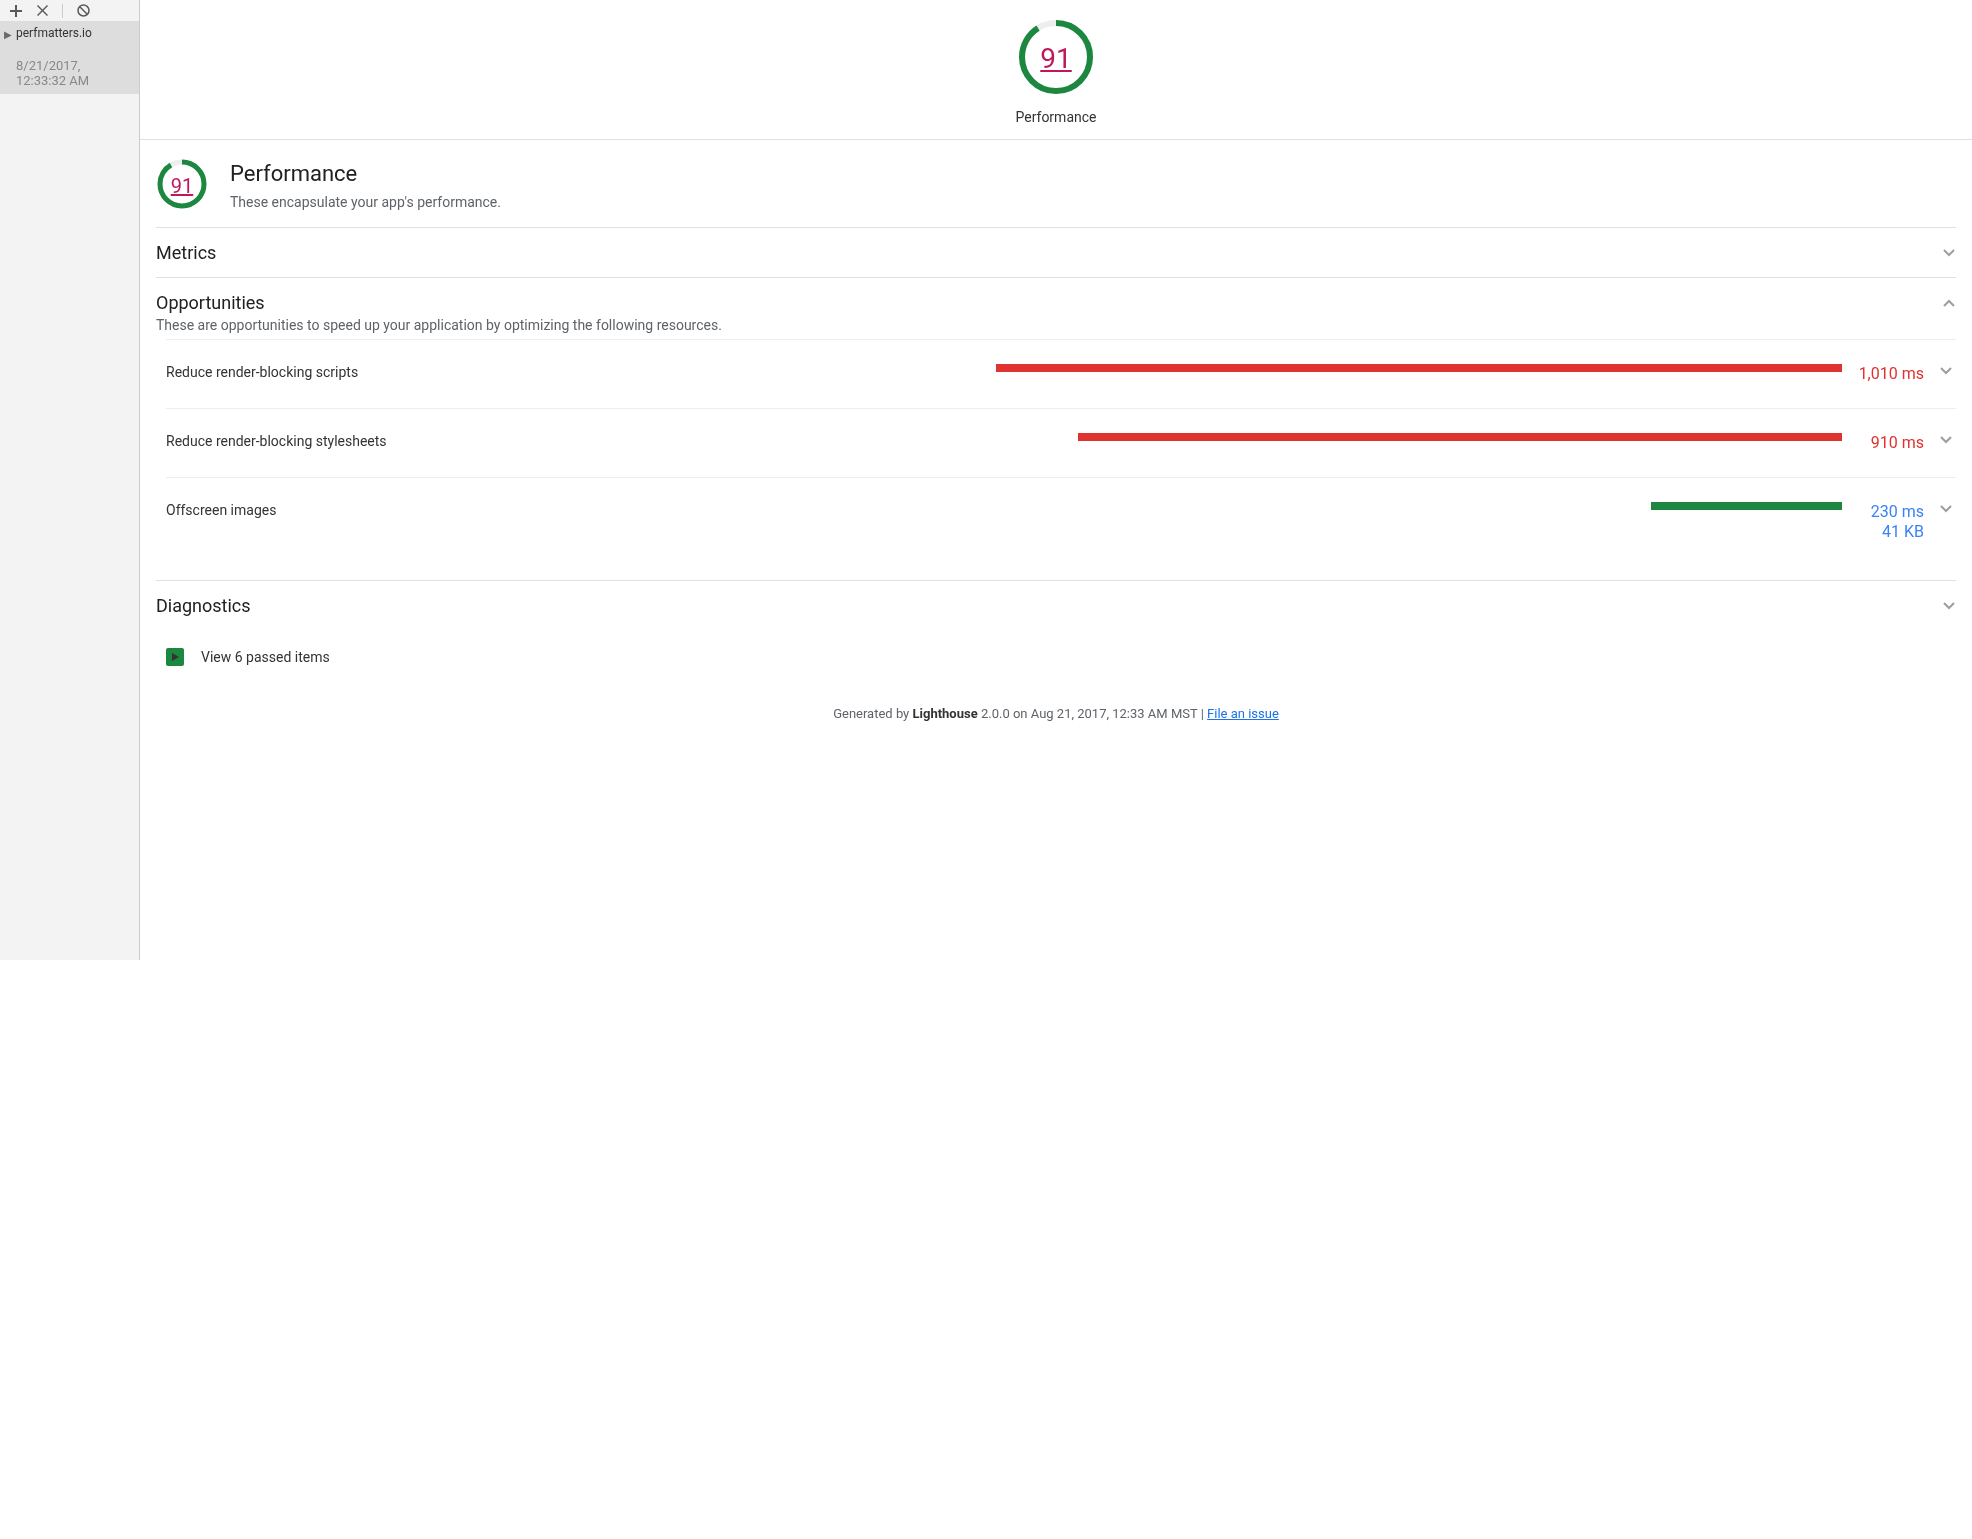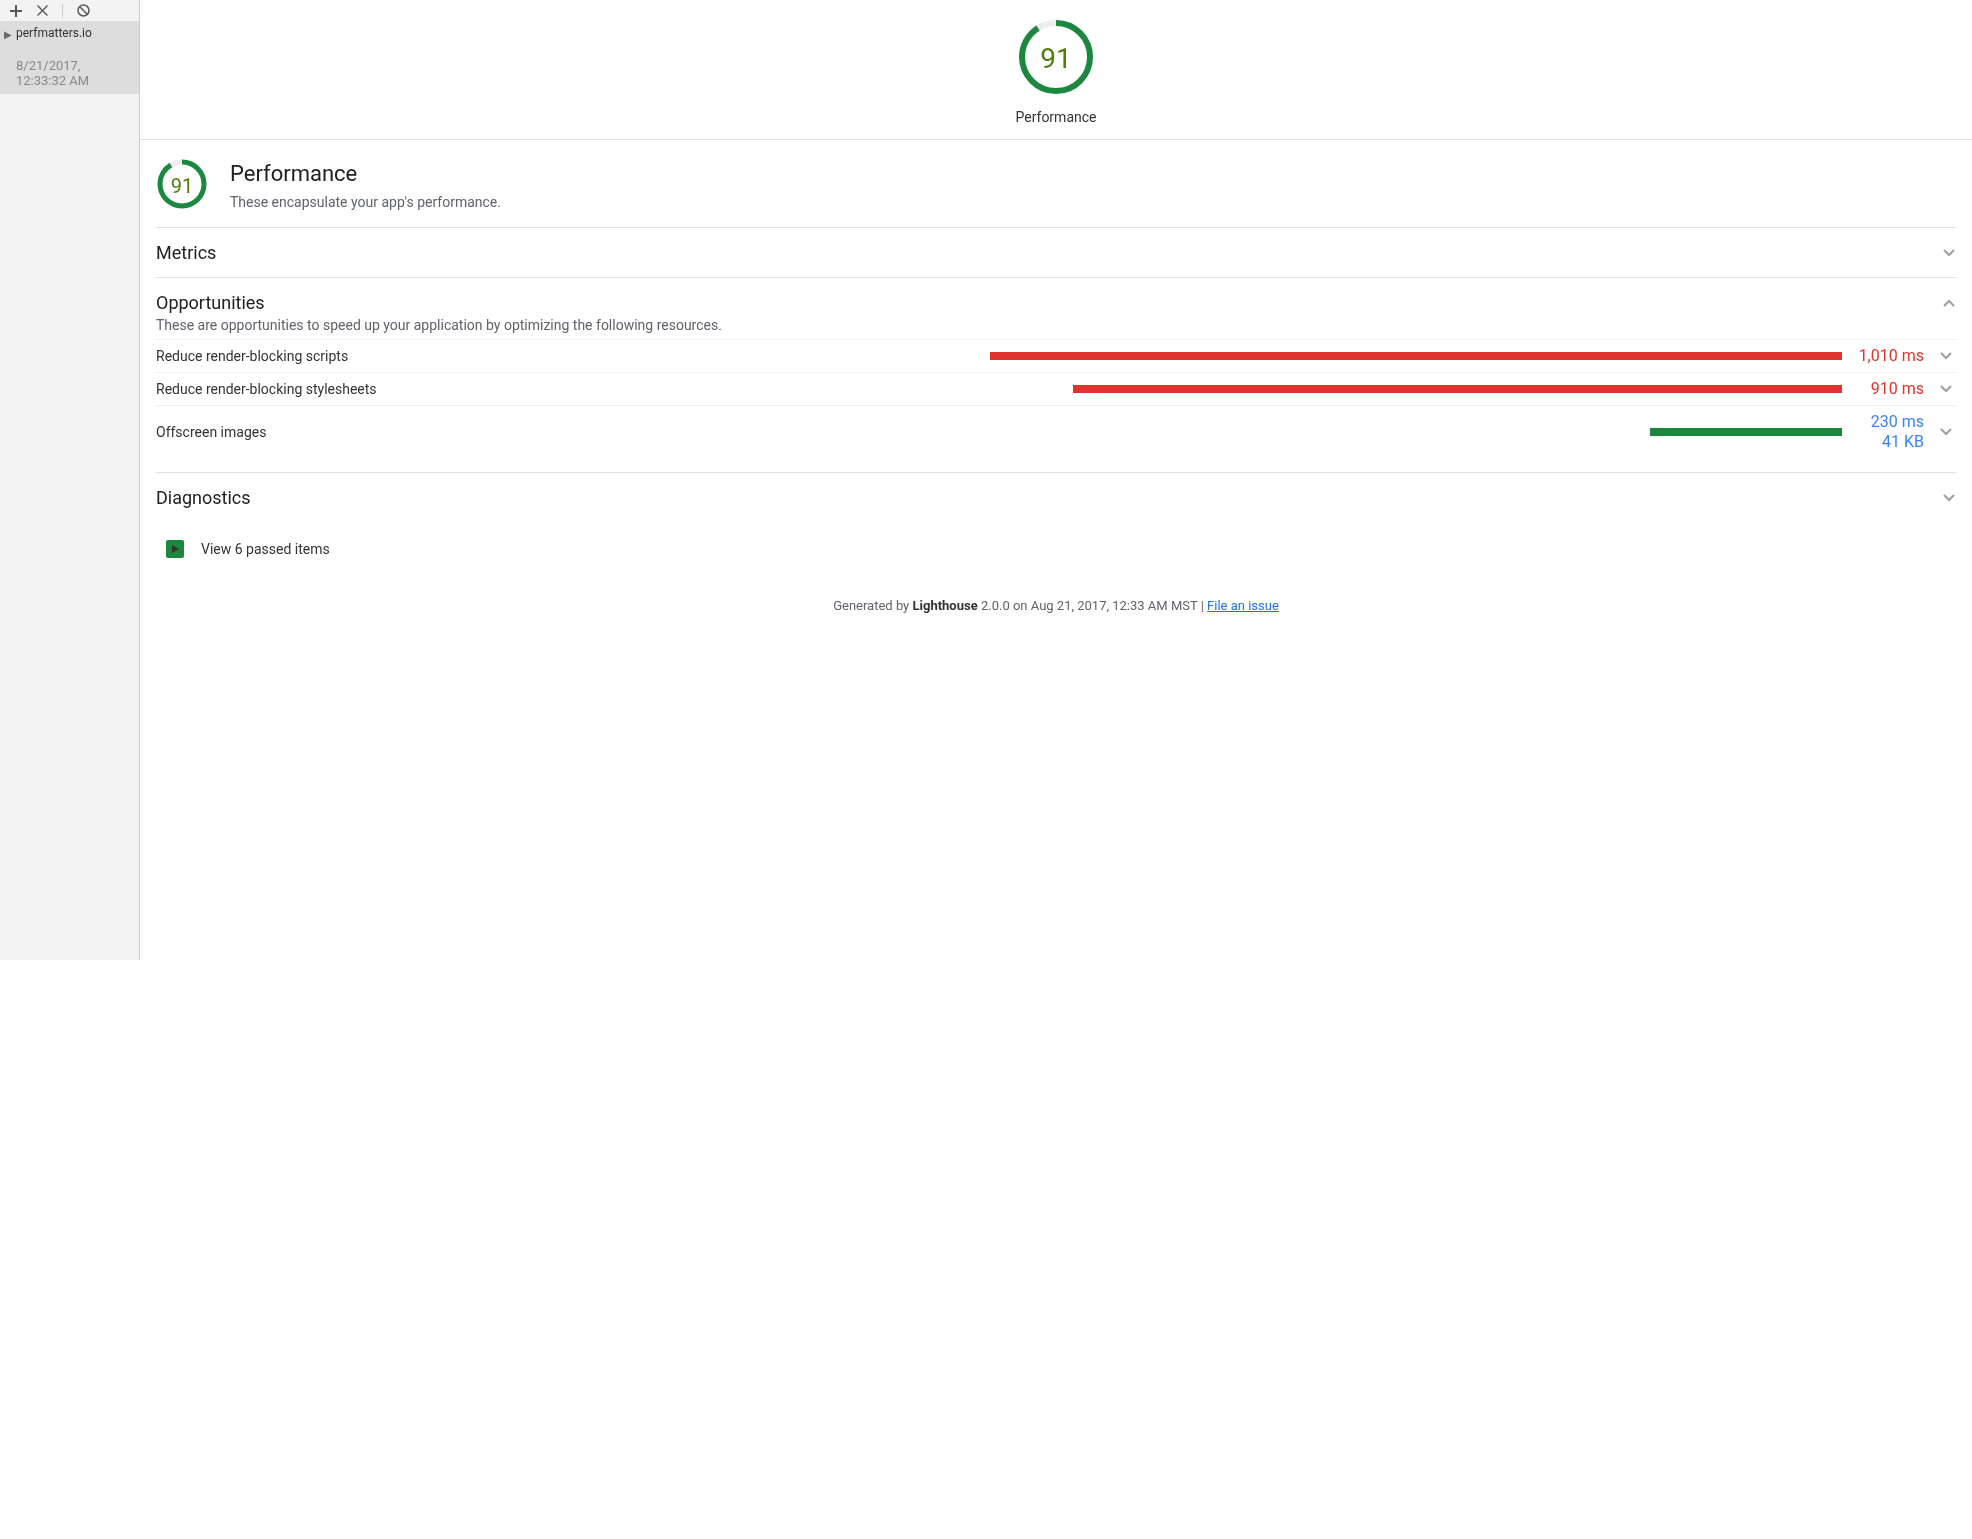--- a/index.html
+++ b/index.html
@@ -52,21 +52,21 @@
     display: flex; flex-direction: column; align-items: center;
     padding: 18px 0 14px;
     border-bottom: 1px solid #e0e0e0;
   }
   .gauge {
     position: relative;
   }
   .gauge-label {
     position: absolute; inset: 0;
     display: flex; align-items: center; justify-content: center;
-    font-size: 28px; color: #4d7c0f;
+    font-size: 28px; color: #be185d; text-decoration: underline;
   }
   .gauge-caption { margin-top: 10px; font-size: 14px; color: #333; }
 
   .content { padding: 0 16px; }
   .category {
     display: flex; align-items: center; gap: 22px;
     padding: 18px 0 14px;
     border-bottom: 1px solid #e0e0e0;
   }
   .category .gauge-sm .gauge-label { font-size: 20px; }
@@ -80,25 +80,25 @@
   .section-head {
     display: flex; align-items: center; justify-content: space-between;
     cursor: pointer;
   }
   .section-head h3 { font-size: 18px; font-weight: 400; }
   .section-desc { font-size: 14px; color: #5f6368; margin-top: 4px; }
   .chev { color: #9e9e9e; display:inline-flex; }
 
   .opps { margin-top: 6px; }
   .opp {
-    display: flex; align-items: center;
-    padding: 6px 0;
+    display: flex; align-items: flex-start;
+    padding: 24px 0;
     border-top: 1px solid #eee;
     gap: 12px;
-    margin-left: 0;
+    margin-left: 10px;
   }
   .opp:first-child { border-top: 1px solid #eee; }
   .opp-name { flex: 0 0 300px; font-size: 14px; color: #333; }
   .opp-bar-wrap { flex: 1; position: relative; height: 8px; }
   .opp-bar {
     position: absolute; top: 0; height: 8px; right: 0;
   }
   .opp-bar.red   { background: #df332f; }
   .opp-bar.green { background: #1b873f; }
   .opp-vals { width: 70px; text-align: right; font-size: 16px; line-height: 1.25; }

